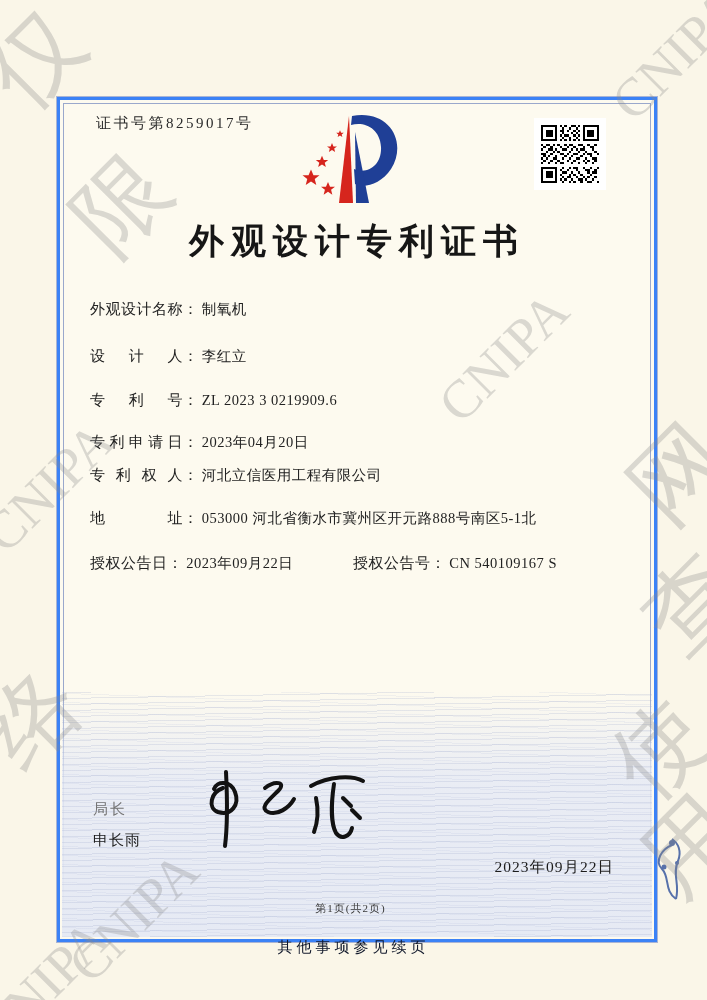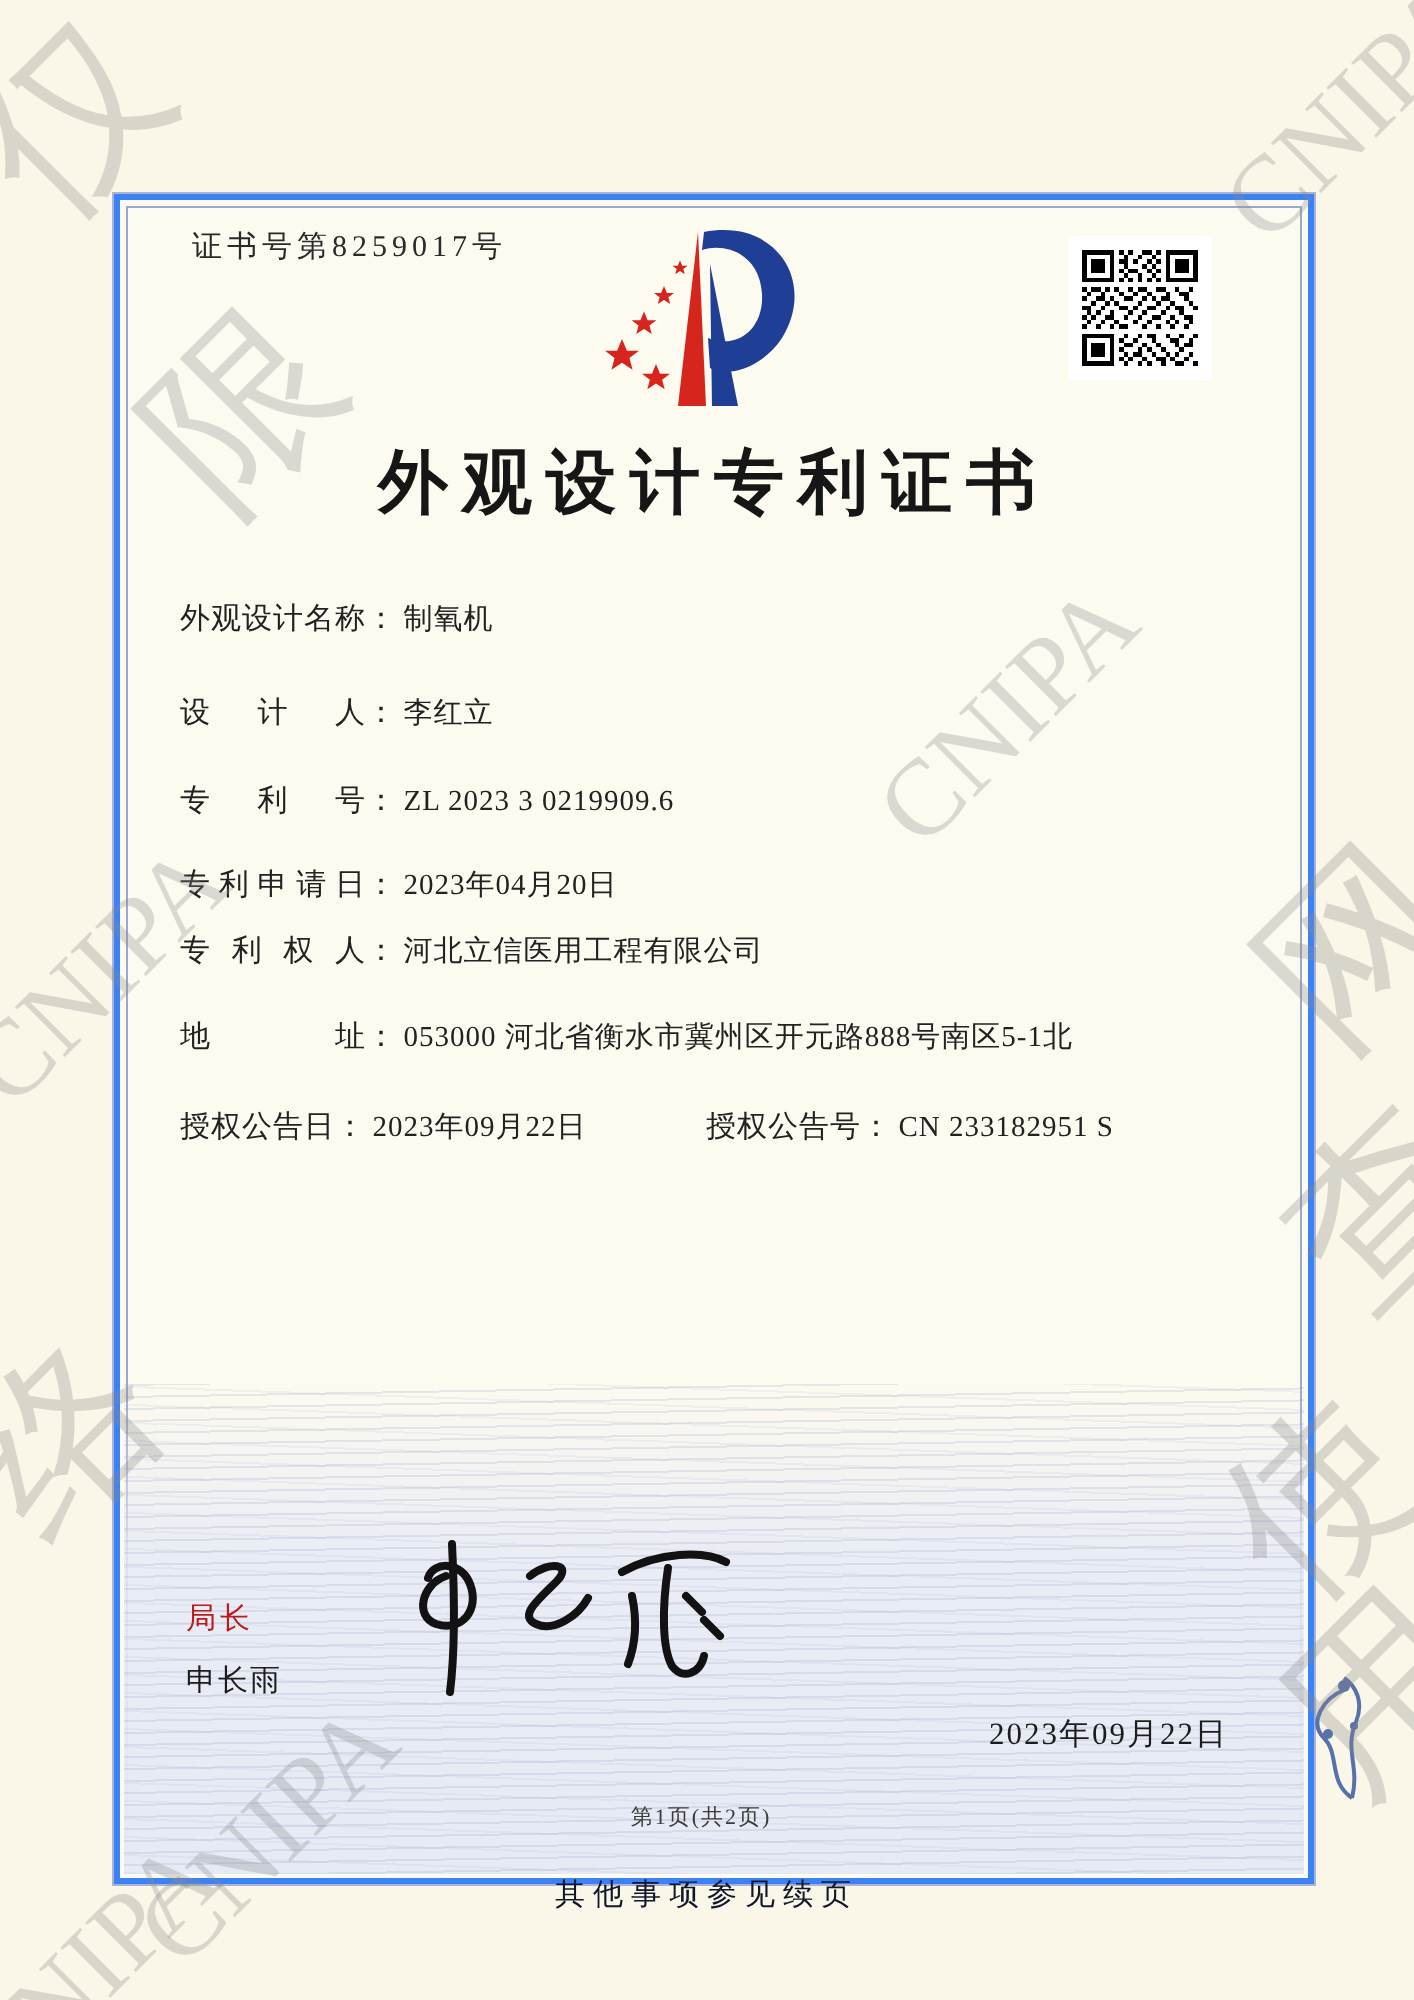--- a/index.html
+++ b/index.html
@@ -78,21 +78,21 @@
 
   .paragraphs{
     position:absolute;left:30px;top:494px;width:540px;
     font-size:12.5px;line-height:19.5px;letter-spacing:0.6px;
     text-align:justify;color:#242424;
   }
   .paragraphs p{margin:0;text-indent:2em;}
   .paragraphs p + p{margin-top:11px;}
 
   .sig-title{position:absolute;left:33px;top:700px;font-size:15px;letter-spacing:2px;
-    font-family:"Liberation Sans","DejaVu Sans",sans-serif;color:#b91c1c;}
+    font-family:"Liberation Sans","DejaVu Sans",sans-serif;color:#737373;}
   .sig-name{position:absolute;left:33px;top:731px;font-size:15px;letter-spacing:1px;
     font-family:Liberation Serif, serif;color:#1c1c1c;}
   .sig-script{position:absolute;left:135px;top:666px;}
 
   .issue-date{position:absolute;right:40px;top:757px;font-size:15.5px;letter-spacing:1px;color:#1c1c1c;}
 
   .page-num{
     position:absolute;left:0;right:13px;top:801px;text-align:center;
     font-size:11px;letter-spacing:1px;color:#3a3a3a;
   }
@@ -189,21 +189,21 @@
       <span class="flabel">地址</span><span class="colon">：</span>
       <span class="fvalue">053000 河北省衡水市冀州区开元路888号南区5-1北</span>
     </div>
     <div class="field-row" style="top:454px;">
       <span>
         <span class="flabel-plain">授权公告日</span><span class="colon">：</span>
         <span class="fvalue">2023年09月22日</span>
       </span>
       <span class="pair2">
         <span class="flabel-plain">授权公告号</span><span class="colon">：</span>
-        <span class="fvalue">CN 233182951 S</span>
+        <span class="fvalue">CN 540109167 S</span>
       </span>
     </div>
 
 
     <div class="sig-title">局长</div>
     <div class="sig-name">申长雨</div>
 
     <svg class="sig-script" width="180" height="85" viewBox="0 0 180 85">
       <g fill="none" stroke="#121212" stroke-width="4" stroke-linecap="round" stroke-linejoin="round">
         <path d="M28,22 C16,26 12,42 23,46 C36,50 45,39 40,26 C36,15 22,14 19,23"></path>

